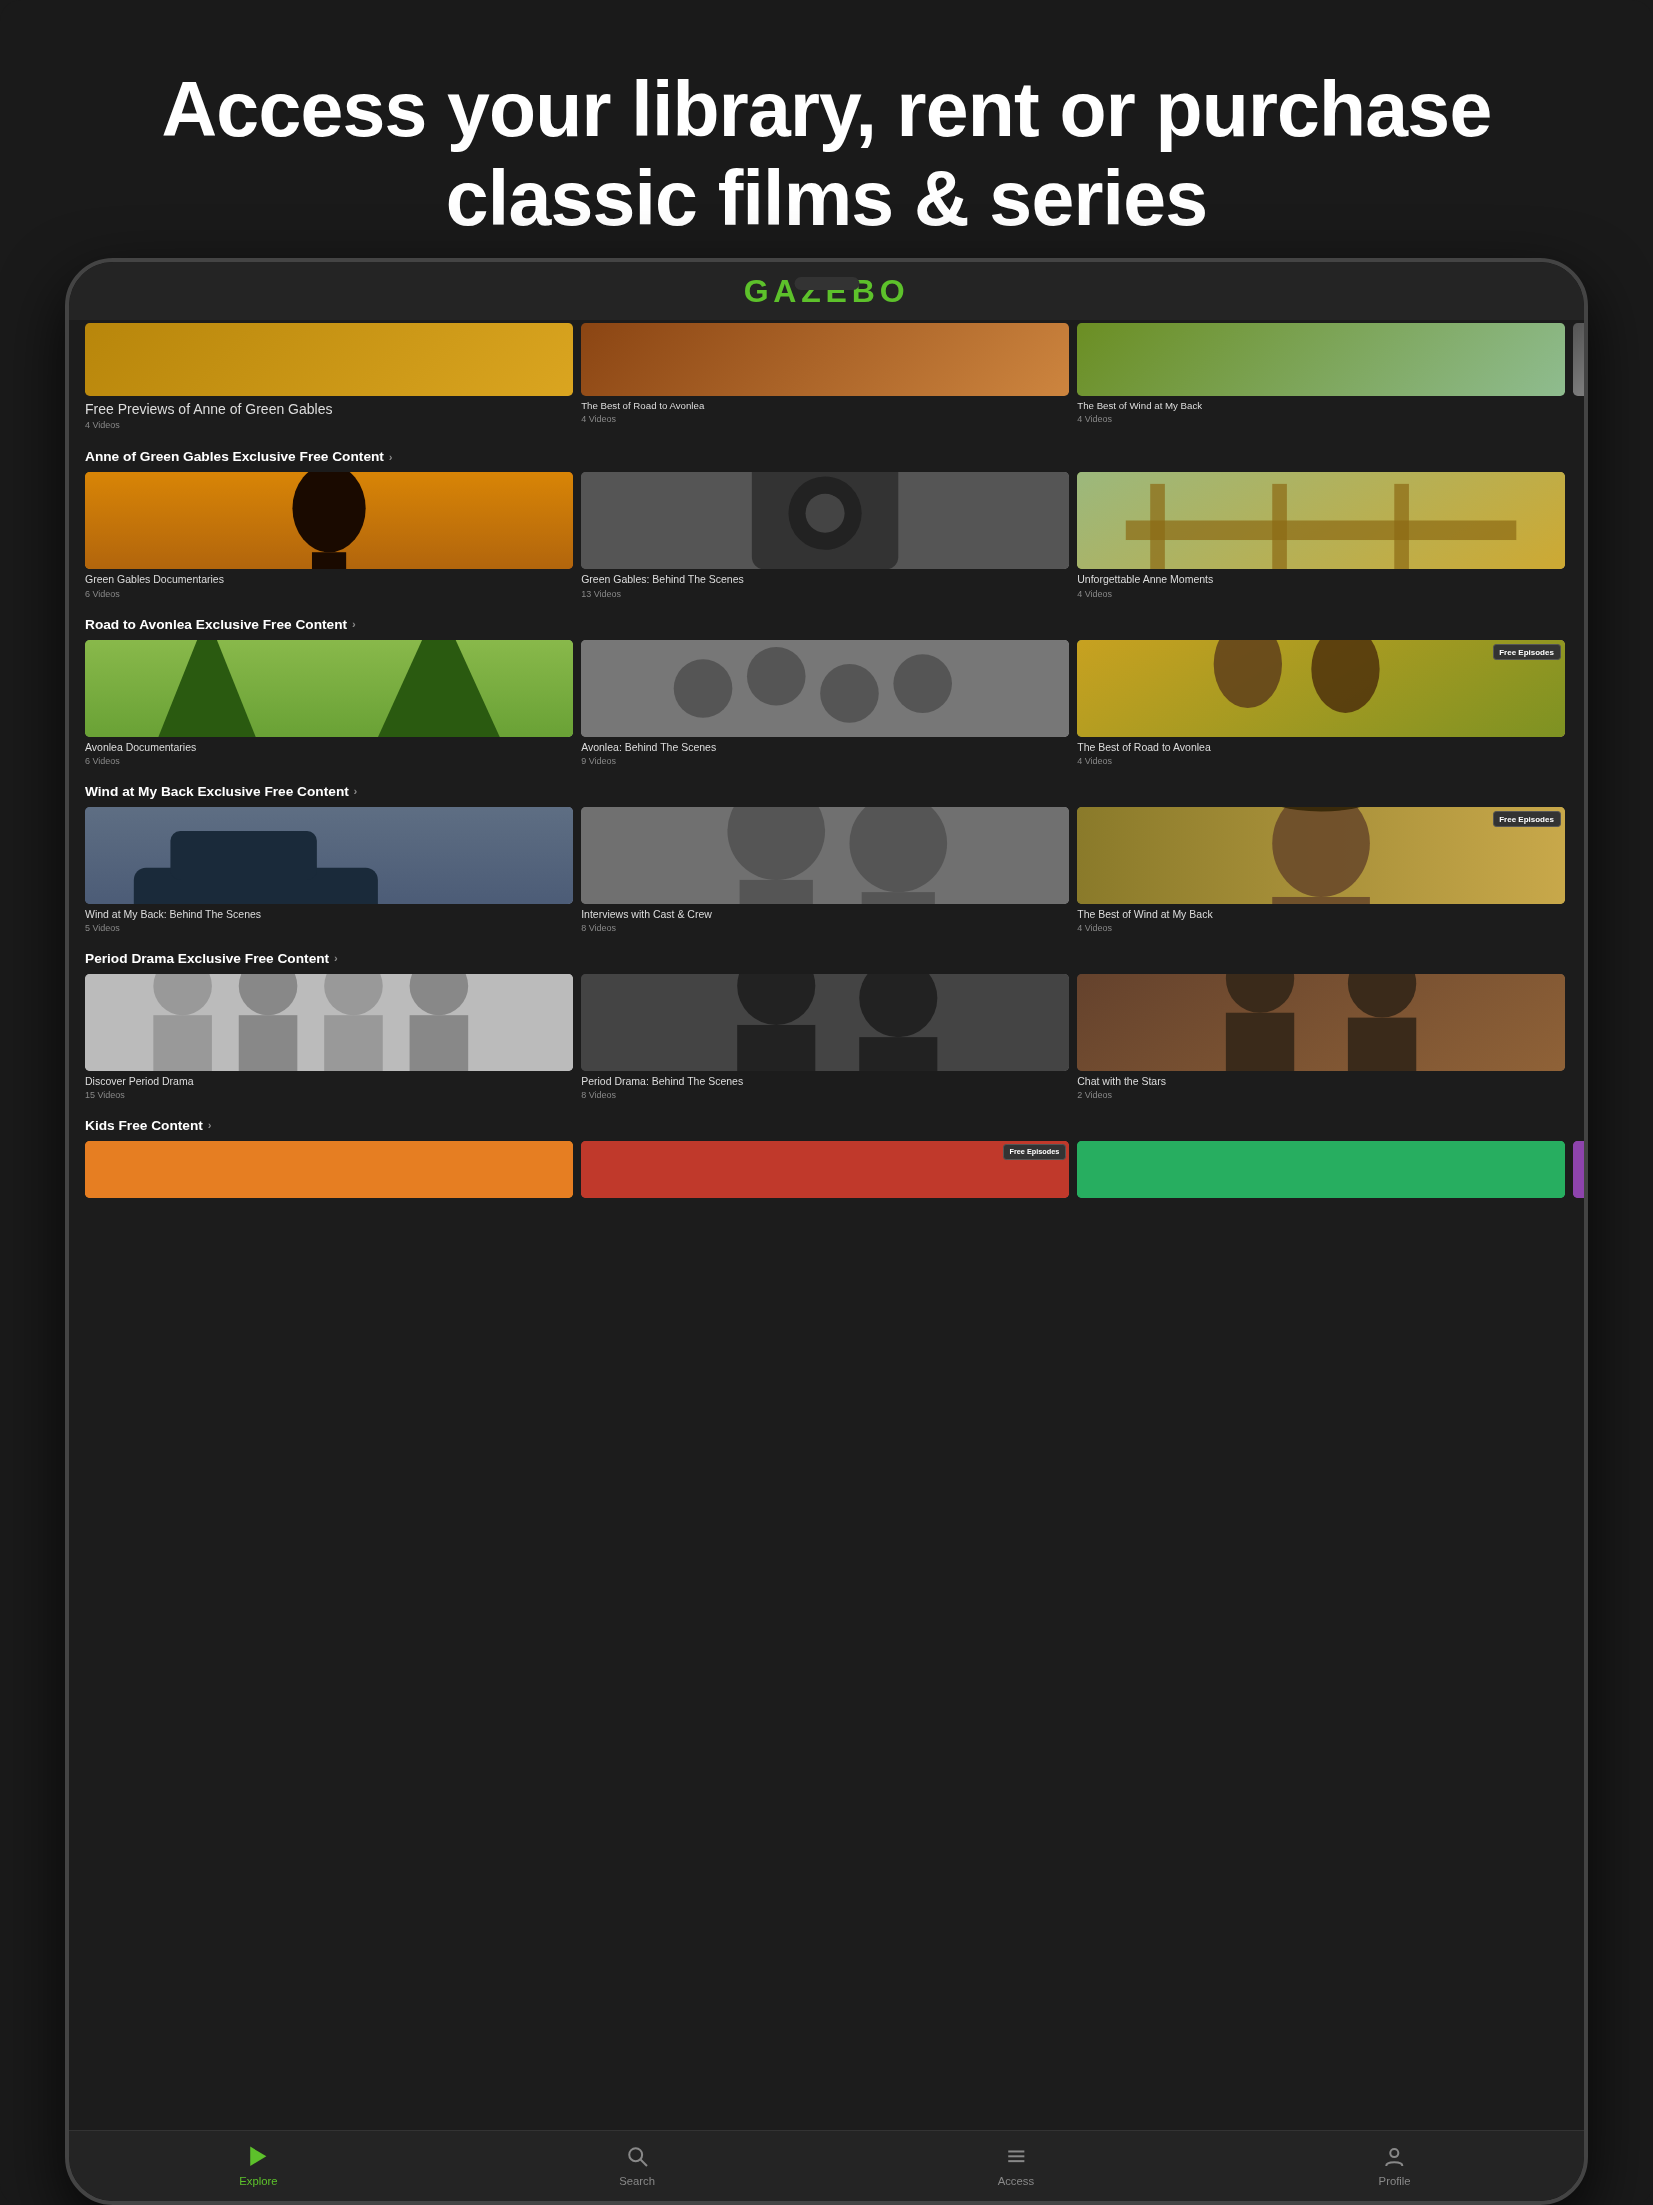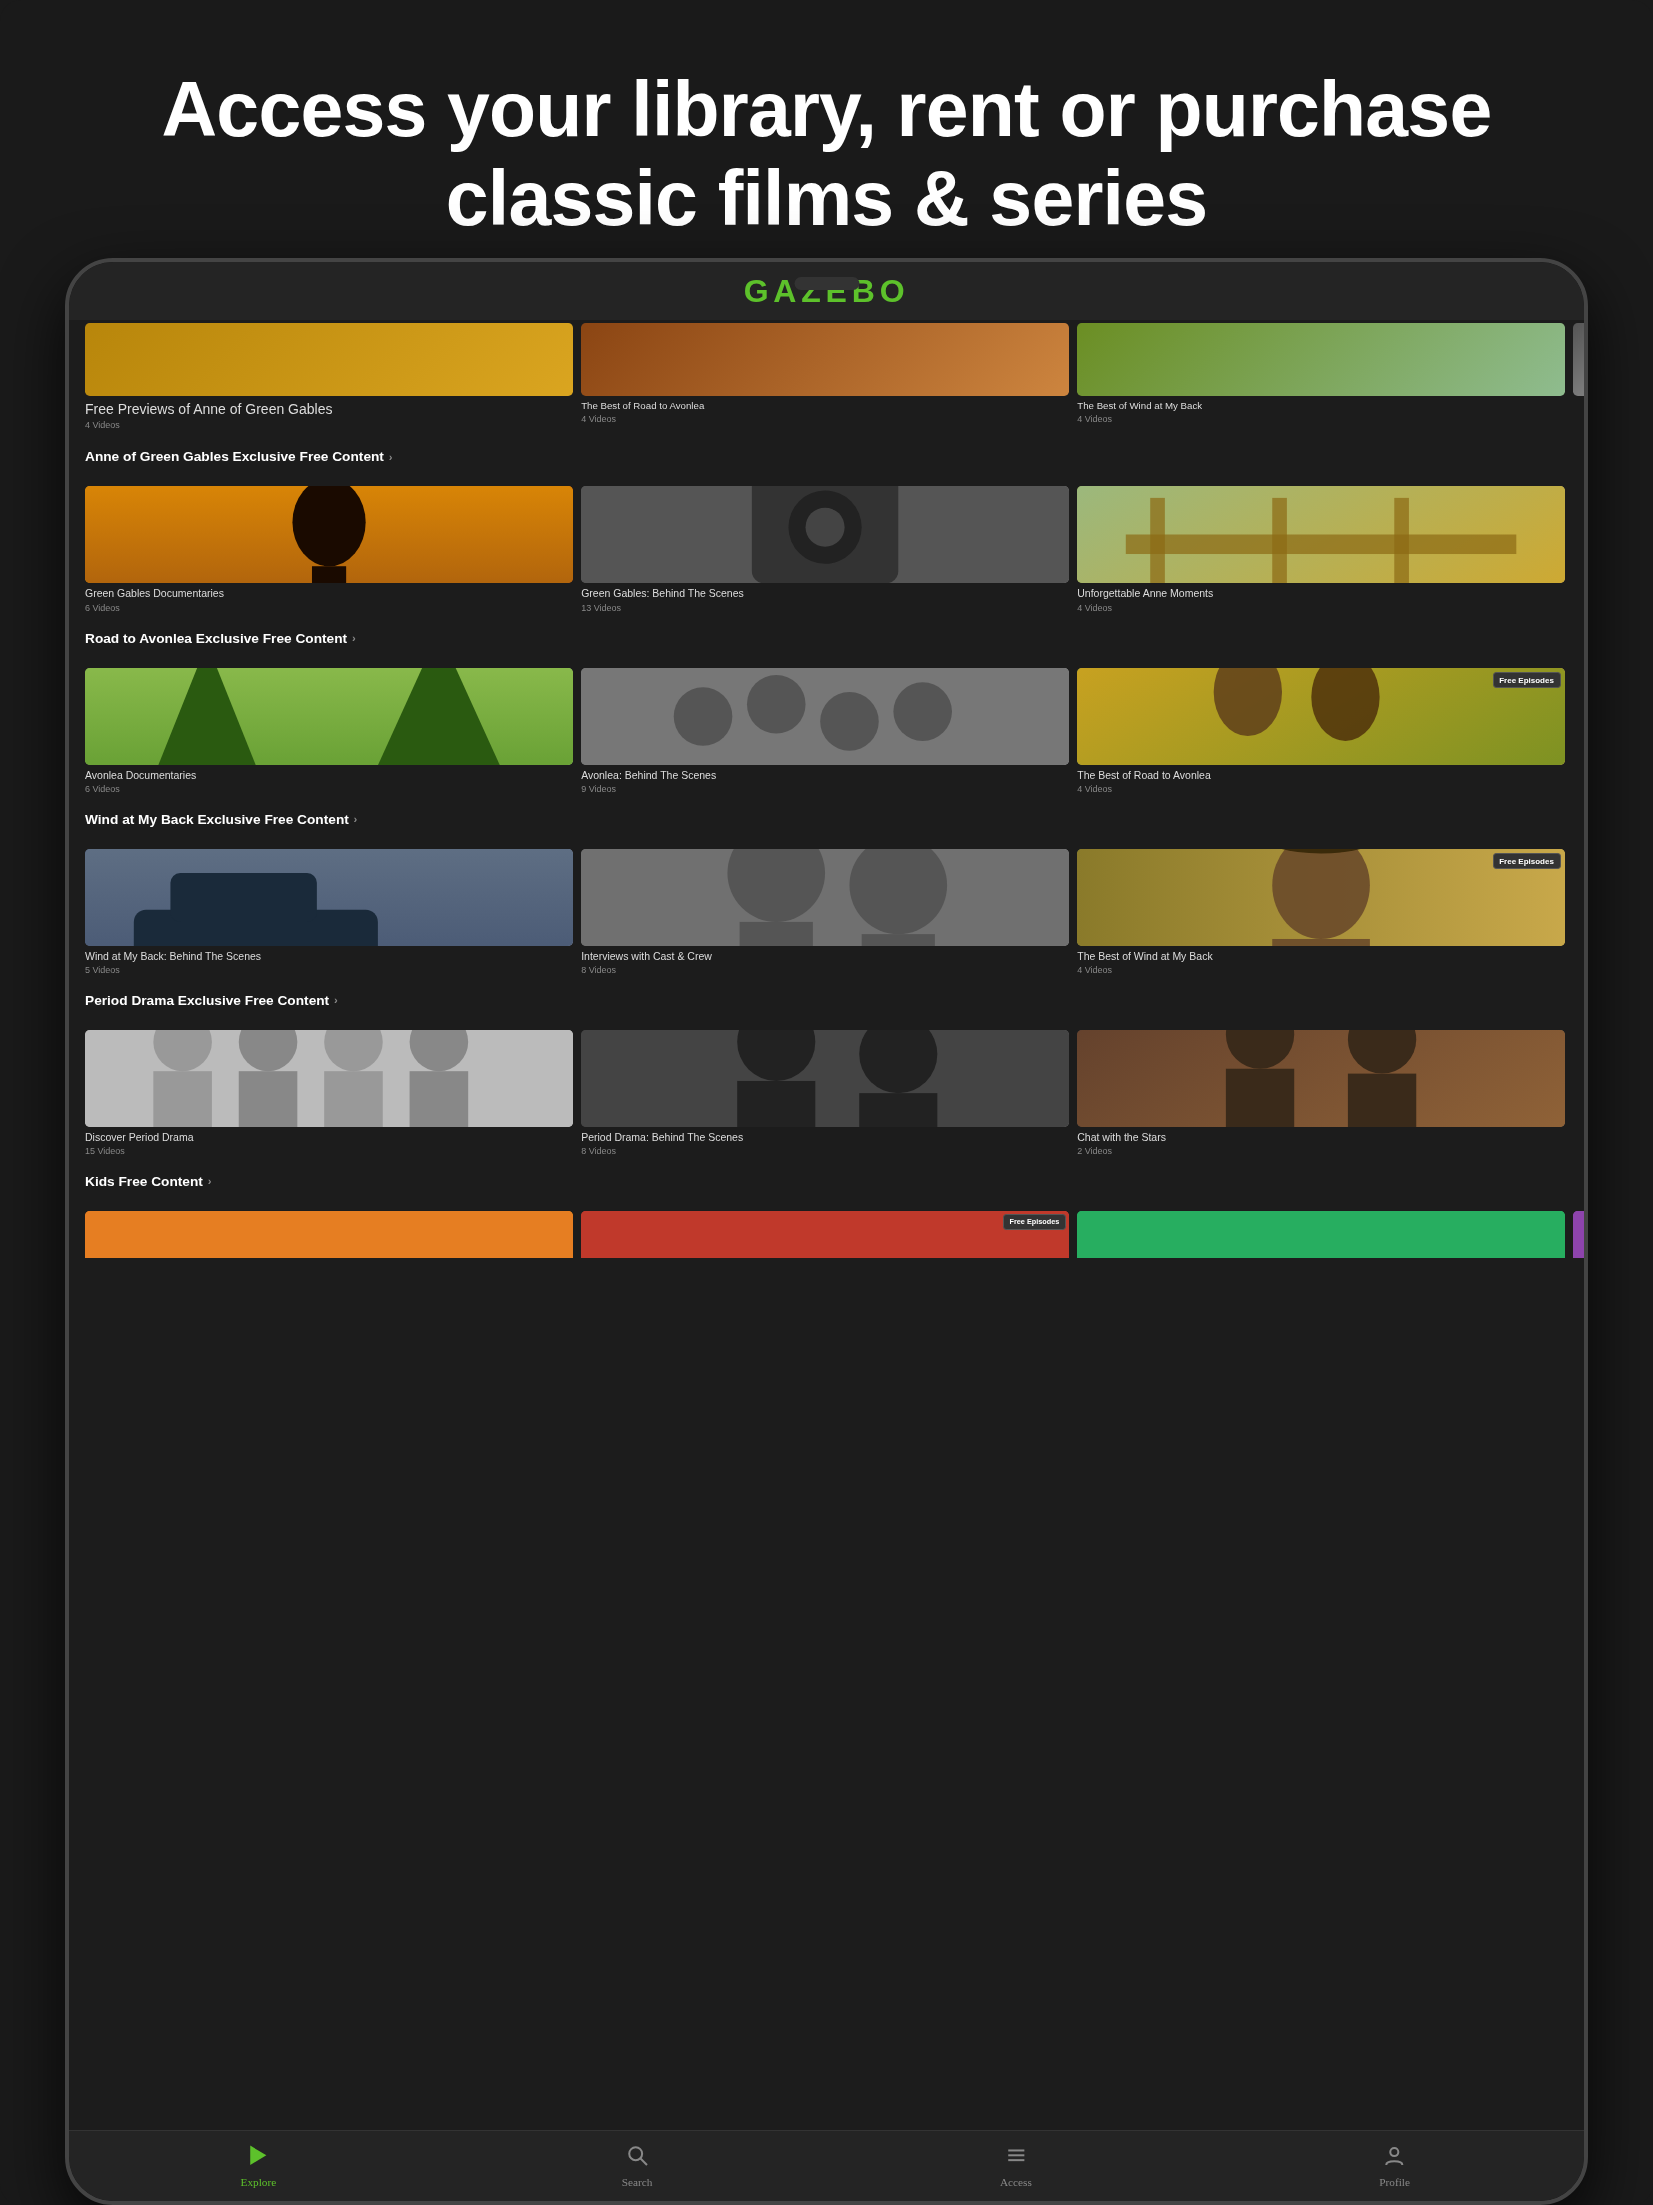--- a/index.html
+++ b/index.html
@@ -132,21 +132,20 @@
     
     .grid-row {
       display: flex;
       gap: 8px;
       padding: 0 16px 4.8px;
       overflow: hidden;
     }
     .grid-item {
       flex: 0 0 calc(33.3% - 5.7px);
       position: relative;
-      margin-top: 14px;
     }
 
     
     .thumb-bg {
       width: 100%;
       height: 97px;
       border-radius: 4.8px;
       position: relative;
       overflow: hidden;
     }
@@ -202,21 +201,20 @@
     .t-top4 { background: linear-gradient(135deg, #555 0%, #888 100%); height: 73px; border-radius: 4.8px; }
 
     
     .bottom-nav {
       background: #242424;
       display: flex;
       align-items: stretch;
       height: 71px;
       flex-shrink: 0;
       border-top: 0.8px solid #333;
-      font-family: Liberation Serif, serif;
     }
     .nav-item {
       flex: 1;
       display: flex;
       flex-direction: column;
       align-items: center;
       justify-content: center;
       gap: 3.2px;
       cursor: pointer;
     }

